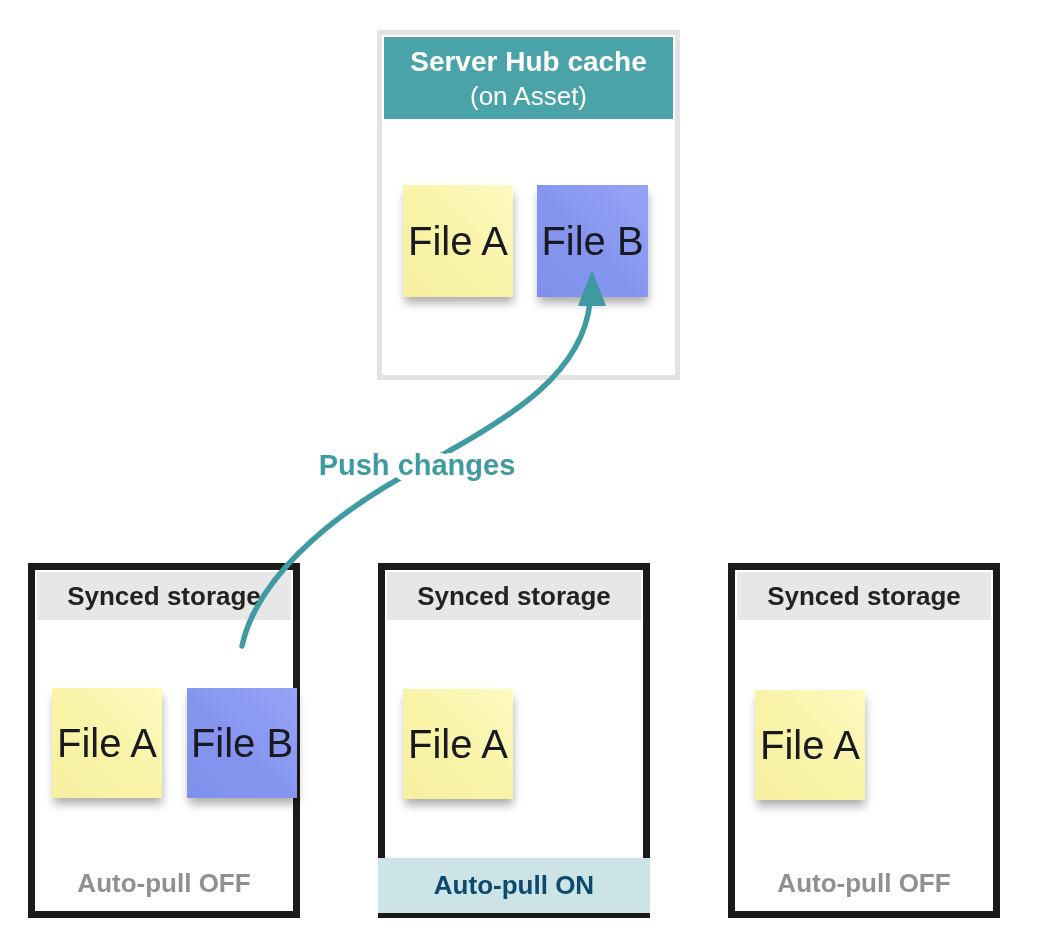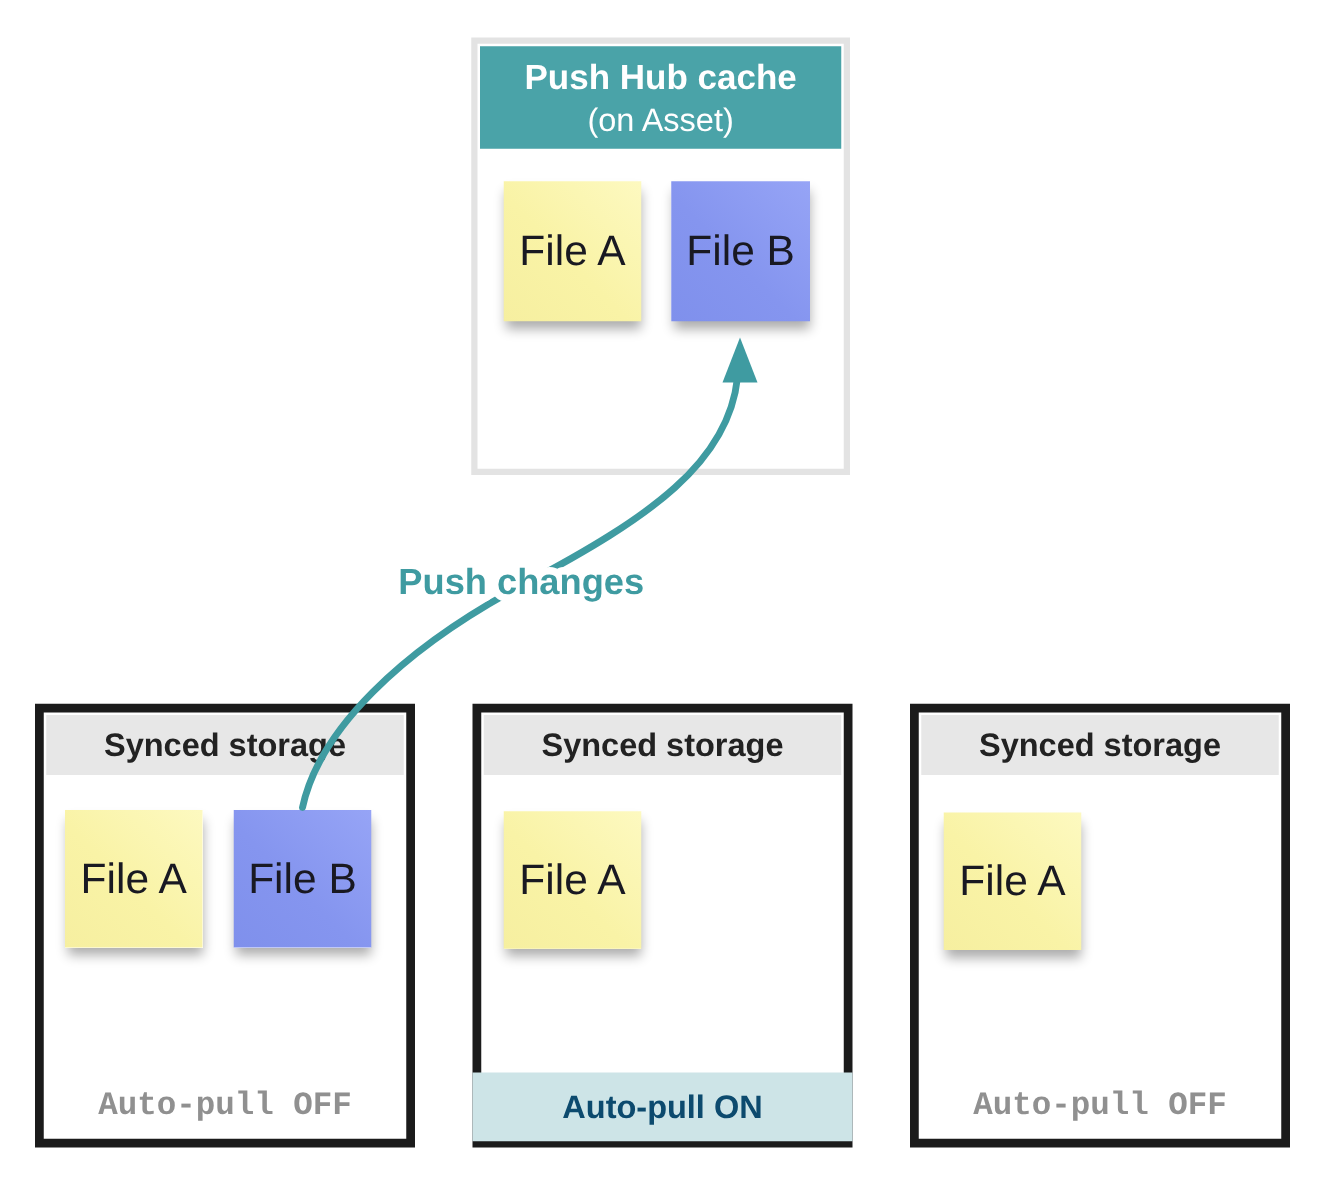--- a/index.html
+++ b/index.html
@@ -13,45 +13,46 @@
   .hub-box { left:377px; top:30px; width:303px; height:350px; border:5px solid #e3e3e3; }
   .hub-header {
     position:absolute; top:2px; left:2px; right:2px; height:82px;
     background:#4aa3a8; color:#ffffff; text-align:center; padding-top:7px;
     box-sizing:border-box;
   }
   .hub-title { font-size:28px; font-weight:bold; line-height:36px; }
   .hub-subtitle { font-size:26px; font-weight:normal; line-height:32px; }
 
   
-  .storage-box { top:563px; width:304px; height:355px; border:7px solid #1b1b1b; }
+  .storage-box { top:563px; width:272px; height:355px; border:7px solid #1b1b1b; }
   .storage-box.pos-0 { left:28px; }
   .storage-box.pos-1 { left:378px; }
   .storage-box.pos-2 { left:728px; }
   .storage-header {
     position:absolute; top:2px; left:2px; right:2px; height:48px;
     background:#e7e7e7; display:flex; align-items:center; justify-content:center;
     font-size:26px; font-weight:bold; color:#222222;
   }
   .footer-off {
     position:absolute; left:0; right:0; bottom:12px; text-align:center;
-    font-size:26px; font-weight:bold; color:#909090;font-family:Liberation Mono, monospace;
+    font-size:26px; font-weight:bold; color:#909090;
   }
   .footer-on {
     position:absolute; left:-7px; right:-7px; bottom:-2px; height:55px;
     background:#cde4e7; display:flex; align-items:center; justify-content:center;
     font-size:26px; font-weight:bold; color:#0c4a6e;
   }
 
   
   .sticky {
     position:absolute; width:110px; height:110px;
     display:flex; align-items:center; justify-content:center;
-    font-size:34px; color:#191922;
+    font-size:40px; color:#191922;
     box-shadow:1px 7px 9px -1px rgba(0,0,0,0.33);
+    margin-top:40px;
   }
   .sticky.yellow { background:linear-gradient(to bottom left, #fdf9c0, #f9f3a6 55%, #f6efa0); }
   .sticky.blue   { background:linear-gradient(to bottom left, #96a4f6, #8595ef 55%, #7f90ec); }
 
   .hub-box .sticky-a { left:21px; top:110px; height:112px; }
   .hub-box .sticky-b { left:155px; top:110px; width:111px; height:112px; }
   .storage-box.pos-0 .sticky-a { left:17px; top:78px; }
   .storage-box.pos-0 .sticky-b { left:152px; top:78px; }
   .storage-box.pos-1 .sticky-a { left:18px; top:79px; }
   .storage-box.pos-2 .sticky-a { left:20px; top:80px; }
@@ -66,21 +67,21 @@
     paint-order:stroke; text-anchor:middle;
   }
 </style>
 </head>
 <body>
 
 <div class="canvas">
 
   <section class="box hub-box">
     <div class="hub-header">
-      <div class="hub-title">Push Hub cache</div>
+      <div class="hub-title">Server Hub cache</div>
       <div class="hub-subtitle">(on Asset)</div>
     </div>
     <div class="sticky yellow sticky-a">File A</div>
     <div class="sticky blue sticky-b">File B</div>
   </section>
 
   <section class="box storage-box pos-0">
     <div class="storage-header">Synced storage</div>
     <div class="sticky yellow sticky-a">File A</div>
     <div class="sticky blue sticky-b">File B</div>

